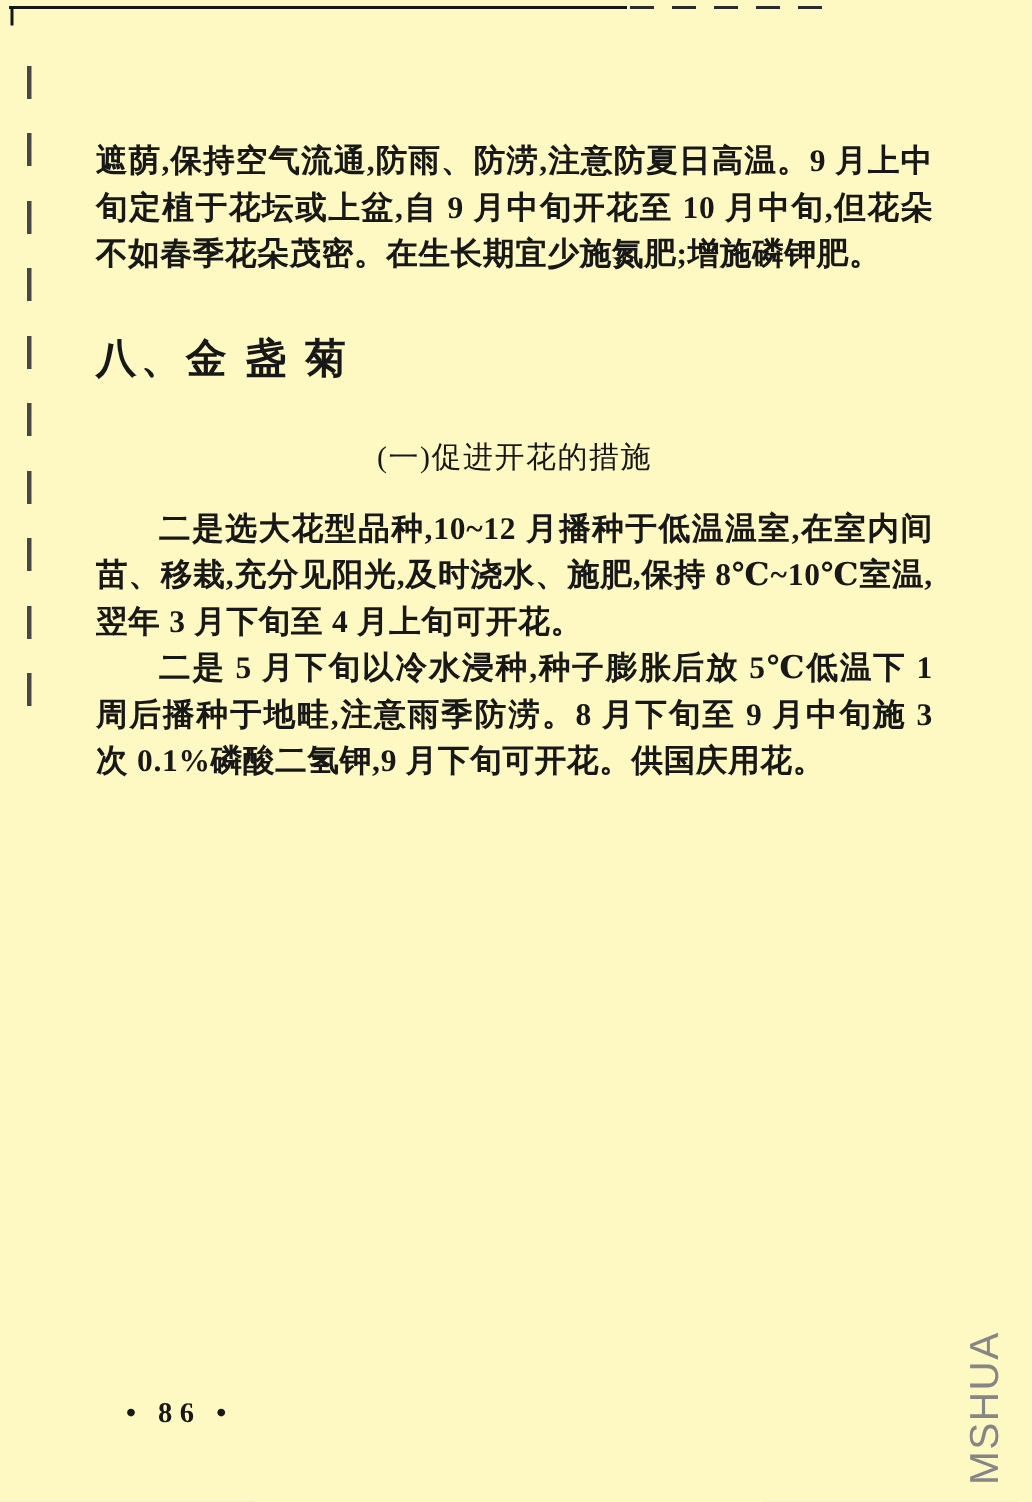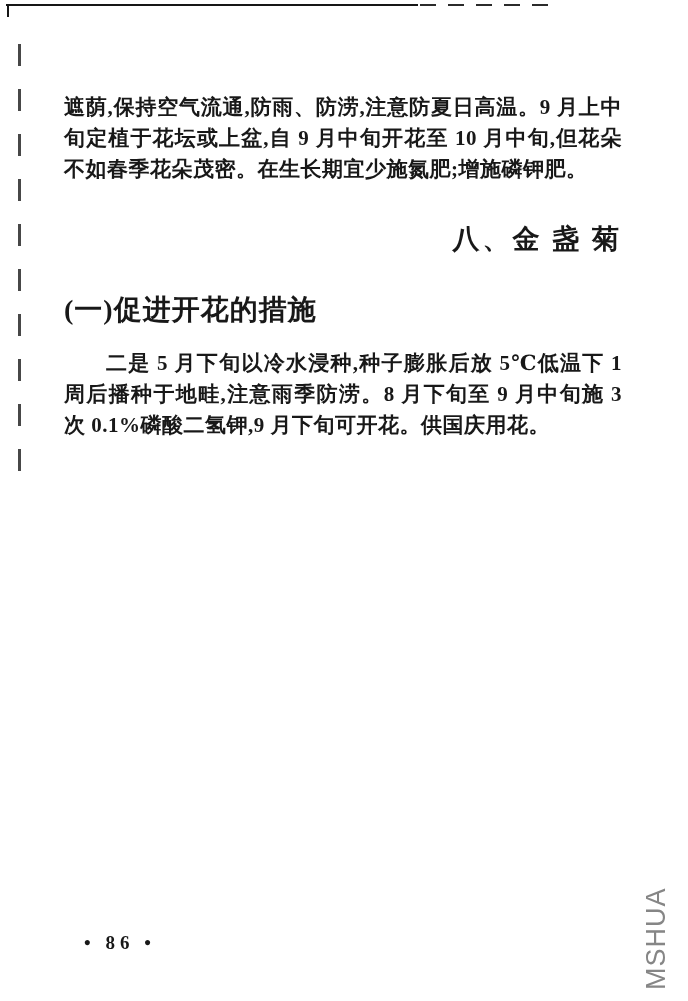--- a/index.html
+++ b/index.html
@@ -5,21 +5,21 @@
   html, body {
     margin: 0;
     padding: 0;
     background: #e8e8e8;
   }
   .page {
     position: relative;
     width: 688px;
     height: 1001px;
     margin: 0 auto;
-    background: #ffffff;
+    background: #fef9c3;
     overflow: hidden;
     font-family: "Liberation Serif", "DejaVu Serif", serif;
     color: #181818;
   }
   
   .top-edge-line {
     position: absolute; left: 6px; top: 4px;
     width: 412px; height: 2px; background: #161616;
   }
   .top-edge-dashes {
@@ -46,29 +46,30 @@
     line-height: 31px;
     font-weight: 600;
     text-align: justify;
     text-justify: inter-ideograph;
     text-indent: 2em;
     letter-spacing: 0.5px;
   }
   p.para.no-indent { text-indent: 0; }
   h1.chapter {
     margin: 36px 0 34px;
-    text-align: right;
+    text-align: left;
     font-size: 27px;
     font-weight: 700;
     letter-spacing: 3px;
   }
   h2.section {
     margin: 19px 0 19px;
-    font-size: 28px;
-    font-weight: 700;
+    text-align: center;
+    font-size: 20px;
+    font-weight: 400;
     letter-spacing: 1px;
   }
   .page-number {
     position: absolute; left: 84px; top: 932px;
     font-size: 19px; font-weight: 600; letter-spacing: 5px;
   }
   .watermark {
     position: absolute; left: 641px; top: 990px;
     transform: rotate(-90deg);
     transform-origin: left top;
@@ -93,20 +94,21 @@
   <main class="text-block">
 
     <p class="para no-indent">遮荫,保持空气流通,防雨、防涝,注意防夏日高温。9 月上中旬定植于花坛或上盆,自 9 月中旬开花至 10 月中旬,但花朵不如春季花朵茂密。在生长期宜少施氮肥;增施磷钾肥。</p>
 
     <h1 class="chapter">八、金 盏 菊</h1>
 
 
     <h2 class="section">(一)促进开花的措施</h2>
 
 
+    <p class="para">二是选大花型品种,10~12 月播种于低温温室,在室内间苗、移栽,充分见阳光,及时浇水、施肥,保持 8℃~10℃室温,翌年 3 月下旬至 4 月上旬可开花。</p>
 
 
 
     <p class="para">二是 5 月下旬以冷水浸种,种子膨胀后放 5℃低温下 1 周后播种于地畦,注意雨季防涝。8 月下旬至 9 月中旬施 3 次 0.1%磷酸二氢钾,9 月下旬可开花。供国庆用花。</p>
 
   </main>
 
   <div class="page-number">• 86 •</div>
 
   <div class="watermark">MSHUA</div>

